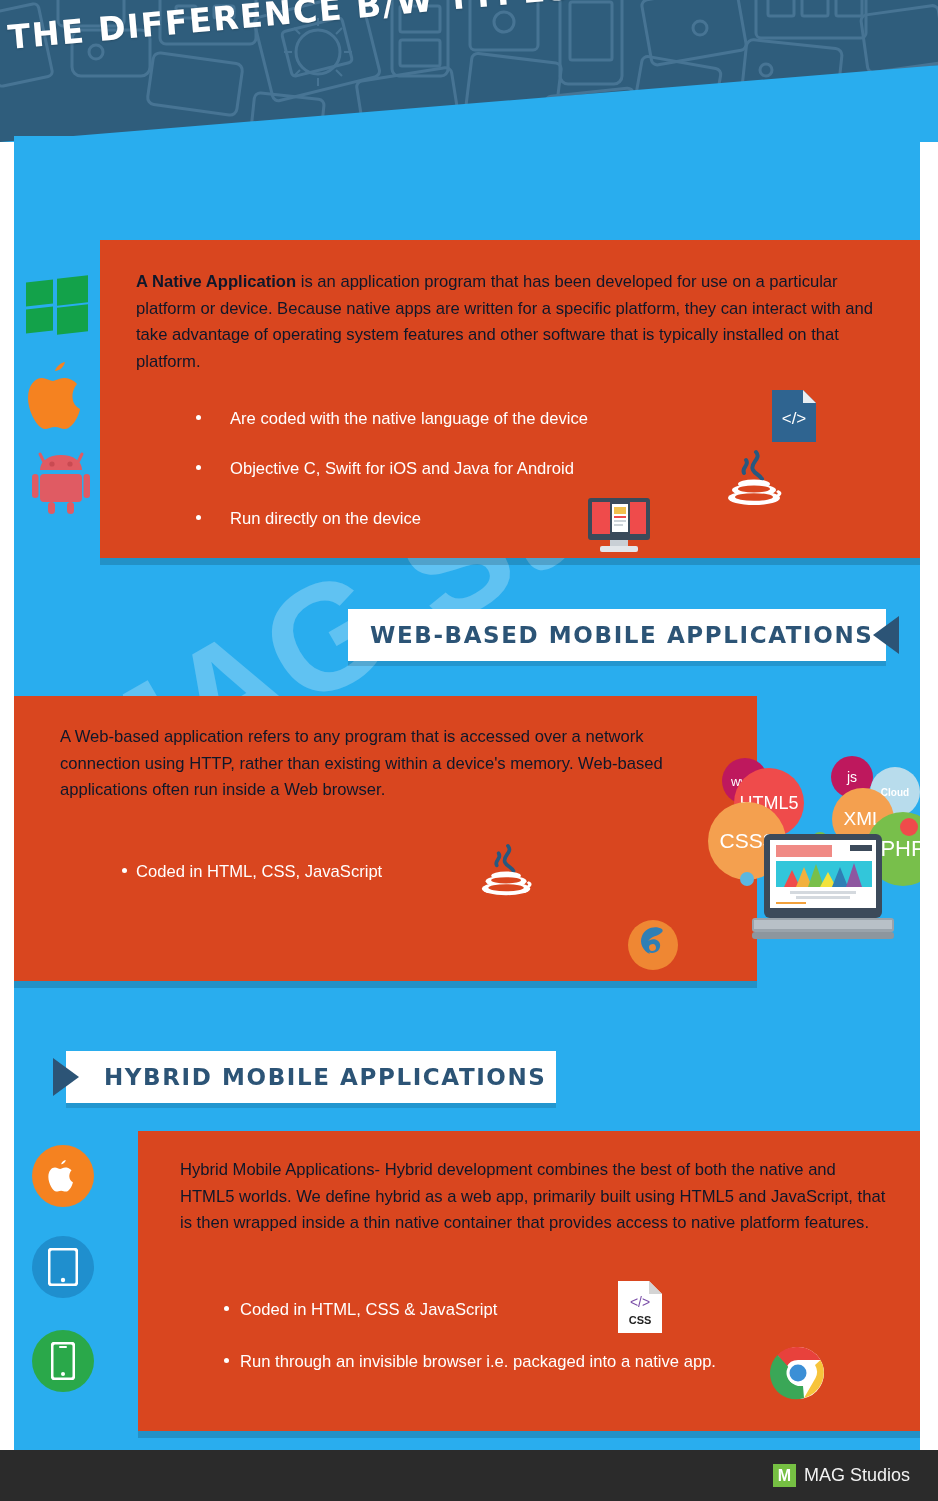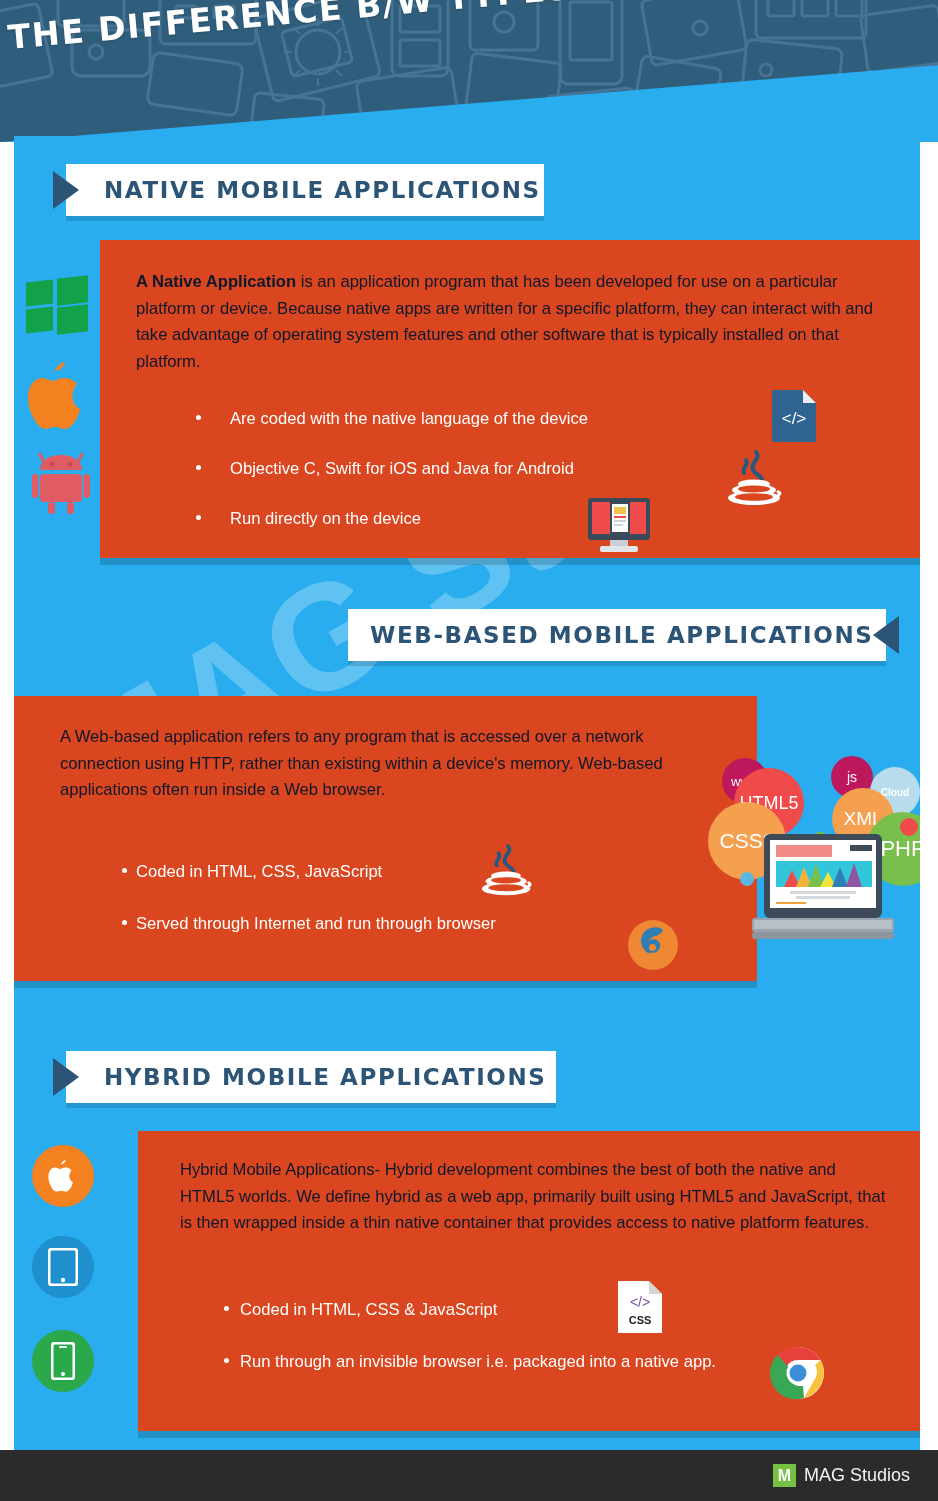--- a/index.html
+++ b/index.html
@@ -245,24 +245,20 @@
       </g>
     </svg>
     <div class="header-cut"></div>
     <div class="header-title">THE DIFFERENCE B/W TYPES OF APPLICATIONS</div>
   </div>
 
   <div class="canvas">
 
     <div class="watermark">MAG Studios</div>
 
-    <div class="titlebar" style="left:52px; top:28px; width:478px; padding-left:38px;">
-      <div class="tri tri-right"></div>
-      <span class="label">NATIVE MOBILE APPLICATIONS</span>
-    </div>
 
     <div class="plat" style="left:12px; top:141px;">
       <div class="win-logo">
         <i style="left:0;  top:4px;  width:27px; height:24px; transform:skewY(-6deg);"></i>
         <i style="left:31px;top:0;   width:31px; height:27px; transform:skewY(-6deg);"></i>
         <i style="left:0;  top:31px; width:27px; height:24px; transform:skewY(-6deg);"></i>
         <i style="left:31px;top:29px;width:31px; height:27px; transform:skewY(-6deg);"></i>
       </div>
     </div>
 
@@ -357,24 +353,20 @@
       <div class="tri tri-left"></div>
     </div>
 
     <div class="card" style="left:0px; top:560px; width:743px; height:285px;">
       <p class="body" style="position:absolute; left:46px; top:28px; width:656px;">A Web-based application refers to any program that is accessed over a network connection using HTTP, rather than existing within a device's memory. Web-based applications often run inside a Web browser.</p>
 
       <ul class="bullets" style="position:absolute; left:108px; top:164px; width:600px;">
         <li style="margin-bottom:28px;">
           <span class="dot"></span>
           <span style="margin-left:14px;">Coded in HTML, CSS, JavaScript</span>
-        </li>
-        <li>
-          <span class="dot"></span>
-          <span style="margin-left:14px;">Served through Internet and run through browser</span>
         </li>
       </ul>
 
       <div style="position:absolute; left:466px; top:146px;">
         <svg width="54" height="58" viewBox="0 0 58 62">
           <g fill="none" stroke="#27587f" stroke-width="4" stroke-linecap="round">
             <path d="M30 4c6 7-7 11-3 18 2 4 7 5 9 9"></path>
             <path d="M20 12c4 5-5 8-2 13"></path>
           </g>
           <g fill="#ffffff">

